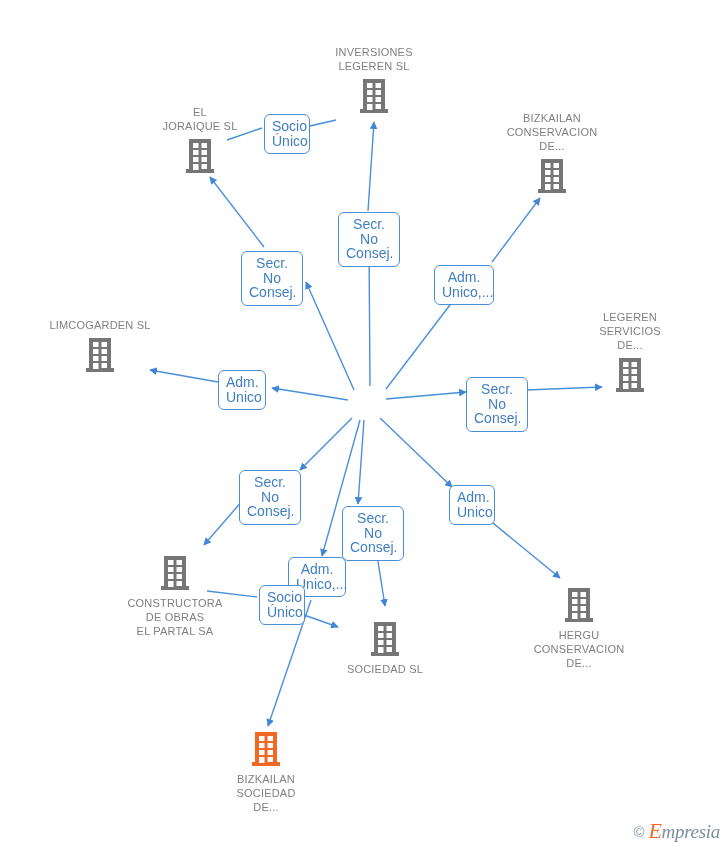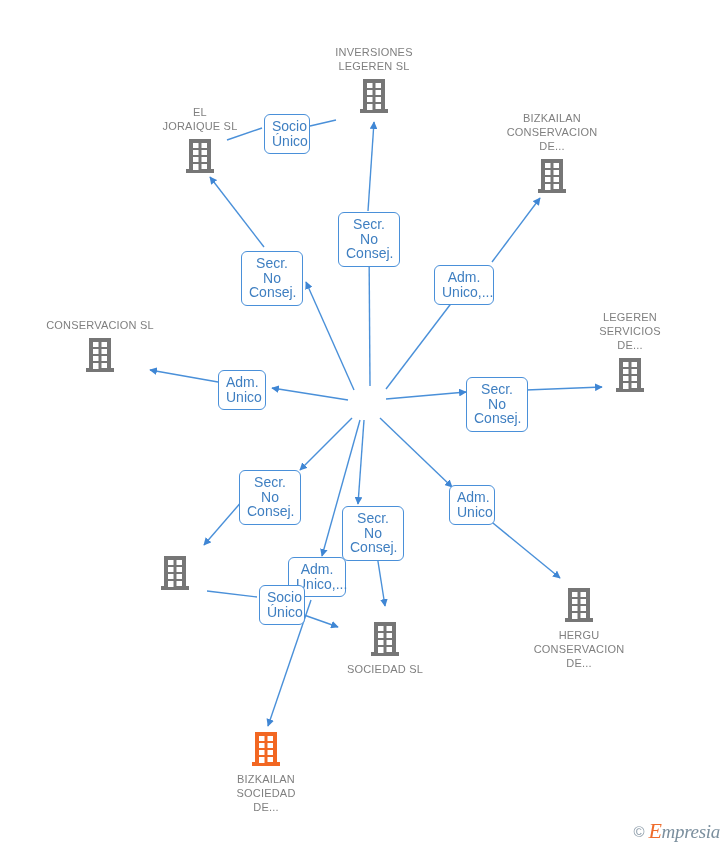--- a/index.html
+++ b/index.html
@@ -182,21 +182,21 @@
       <rect x="10" y="14" width="5.5" height="5" fill="#fff"></rect>
       <rect x="18.5" y="14" width="5.5" height="5" fill="#fff"></rect>
       <rect x="10" y="21" width="5.5" height="5" fill="#fff"></rect>
       <rect x="18.5" y="21" width="5.5" height="5" fill="#fff"></rect>
       <rect x="10" y="28" width="5.5" height="6" fill="#fff"></rect>
       <rect x="18.5" y="28" width="5.5" height="5" fill="#fff"></rect>
     </svg>
   </div>
 
   <div class="node label-above" style="left:100px; top:318px;">
-    <div class="node-label">CONSERVACION SL</div>
+    <div class="node-label">LIMCOGARDEN SL</div>
     <svg class="node-icon" width="34" height="40" viewBox="0 0 34 40">
       <rect x="6" y="3" width="22" height="31" fill="#767676"></rect>
       <rect x="3" y="33" width="28" height="4" fill="#767676"></rect>
       <rect x="10" y="7" width="5.5" height="5" fill="#fff"></rect>
       <rect x="18.5" y="7" width="5.5" height="5" fill="#fff"></rect>
       <rect x="10" y="14" width="5.5" height="5" fill="#fff"></rect>
       <rect x="18.5" y="14" width="5.5" height="5" fill="#fff"></rect>
       <rect x="10" y="21" width="5.5" height="5" fill="#fff"></rect>
       <rect x="18.5" y="21" width="5.5" height="5" fill="#fff"></rect>
       <rect x="10" y="28" width="5.5" height="6" fill="#fff"></rect>
@@ -228,20 +228,23 @@
       <rect x="3" y="33" width="28" height="4" fill="#767676"></rect>
       <rect x="10" y="7" width="5.5" height="5" fill="#fff"></rect>
       <rect x="18.5" y="7" width="5.5" height="5" fill="#fff"></rect>
       <rect x="10" y="14" width="5.5" height="5" fill="#fff"></rect>
       <rect x="18.5" y="14" width="5.5" height="5" fill="#fff"></rect>
       <rect x="10" y="21" width="5.5" height="5" fill="#fff"></rect>
       <rect x="18.5" y="21" width="5.5" height="5" fill="#fff"></rect>
       <rect x="10" y="28" width="5.5" height="6" fill="#fff"></rect>
       <rect x="18.5" y="28" width="5.5" height="5" fill="#fff"></rect>
     </svg>
+    <div class="node-label">CONSTRUCTORA
+DE OBRAS
+EL PARTAL SA</div>
   </div>
 
   <div class="node label-below" style="left:385px; top:619px;">
     <svg class="node-icon" width="34" height="40" viewBox="0 0 34 40">
       <rect x="6" y="3" width="22" height="31" fill="#767676"></rect>
       <rect x="3" y="33" width="28" height="4" fill="#767676"></rect>
       <rect x="10" y="7" width="5.5" height="5" fill="#fff"></rect>
       <rect x="18.5" y="7" width="5.5" height="5" fill="#fff"></rect>
       <rect x="10" y="14" width="5.5" height="5" fill="#fff"></rect>
       <rect x="18.5" y="14" width="5.5" height="5" fill="#fff"></rect>

